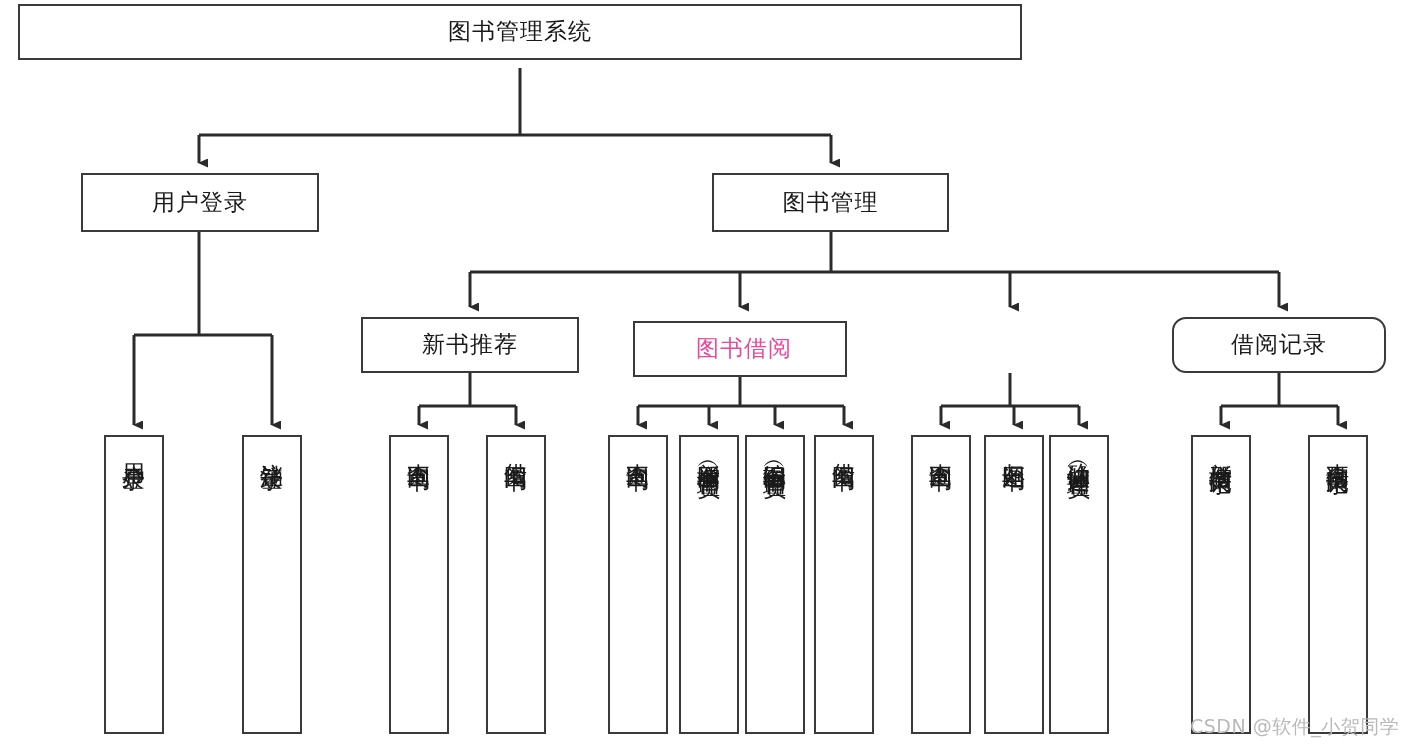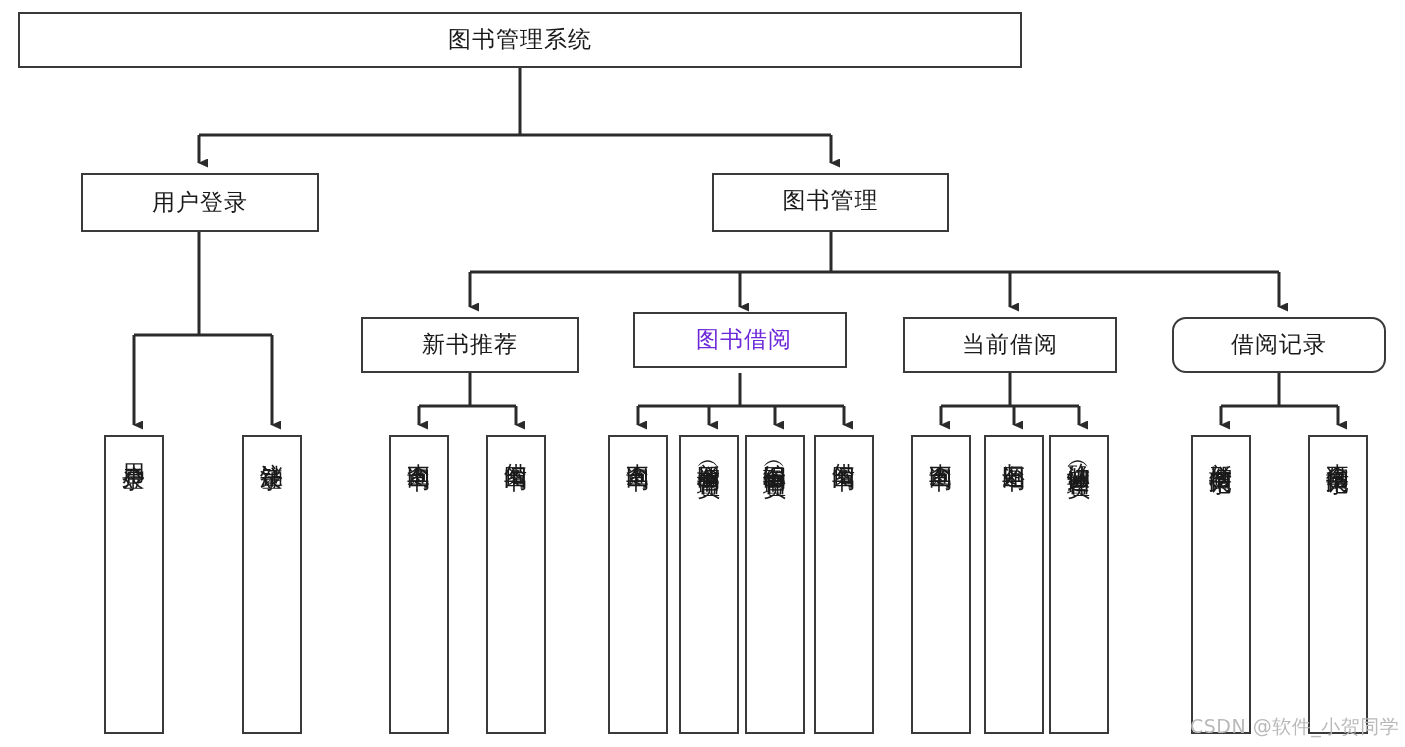--- a/index.html
+++ b/index.html
@@ -112,39 +112,36 @@
       <path d="M1014,406 L1014,425" marker-end="url(#arrow)"></path>
       <path d="M1079,406 L1079,425" marker-end="url(#arrow)"></path>
 
       <path d="M1279,373 L1279,406"></path>
       <path d="M1221,406 L1338,406"></path>
       <path d="M1221,406 L1221,425" marker-end="url(#arrow)"></path>
       <path d="M1338,406 L1338,425" marker-end="url(#arrow)"></path>
     </g>
   </svg>
 
-  <div class="node horiz" id="n-root" style="left: 18px; top: 12px; width: 1004px; height: 56px; border-color: rgb(58, 58, 58); color: rgb(26, 26, 26);">
+  <div class="node horiz" id="n-root" style="left: 18px; top: 4px; width: 1004px; height: 56px; border-color: rgb(58, 58, 58); color: rgb(26, 26, 26);">
     <span>图书管理系统</span>
   </div>
 
   <div class="node horiz" id="n-l1-0" style="left: 81px; top: 173px; width: 238px; height: 59px; border-color: rgb(58, 58, 58); color: rgb(26, 26, 26);">
     <span>用户登录</span>
   </div>
-  <div class="node horiz" id="n-l1-1" style="left: 712px; top: 173px; width: 237px; height: 59px; border-color: rgb(58, 58, 58); color: rgb(26, 26, 26); font-family: Liberation Mono, monospace;">
+  <div class="node horiz" id="n-l1-1" style="left: 712px; top: 173px; width: 237px; height: 59px; border-color: rgb(58, 58, 58); color: rgb(26, 26, 26);">
     <span>图书管理</span>
   </div>
 
   <div class="node horiz" id="n-l2-0" style="left: 361px; top: 317px; width: 218px; height: 56px; border-color: rgb(58, 58, 58); color: rgb(26, 26, 26);">
     <span>新书推荐</span>
   </div>
-  <div class="node horiz" id="n-l2-1" style="left: 633px; top: 312px; width: 214px; height: 56px; border-color: rgb(58, 58, 58); color: #6d28d9; padding-left: 8px;">
+  <div class="node horiz" id="n-l2-1" style="left: 633px; top: 321px; width: 214px; height: 56px; border-color: rgb(58, 58, 58); color: #ec4899; padding-left: 8px;">
     <span>图书借阅</span>
-  </div>
-  <div class="node horiz" id="n-l2-2" style="left: 903px; top: 317px; width: 214px; height: 56px; border-color: rgb(58, 58, 58); color: rgb(26, 26, 26);">
-    <span>当前借阅</span>
   </div>
   <div class="node horiz" id="n-l2-3" style="left: 1172px; top: 317px; width: 214px; height: 56px; border-color: rgb(58, 58, 58); color: rgb(26, 26, 26); border-radius: 14px;">
     <span>借阅记录</span>
   </div>
 
   <div class="node vert" id="n-lf-0" style="left: 104px; top: 435px; width: 60px; height: 299px; border-color: rgb(58, 58, 58); color: rgb(26, 26, 26);">
     <span class="vtext">用户登录</span>
   </div>
   <div class="node vert" id="n-lf-1" style="left: 242px; top: 435px; width: 60px; height: 299px; border-color: rgb(58, 58, 58); color: rgb(26, 26, 26);">
     <span class="vtext">注销登录</span>

